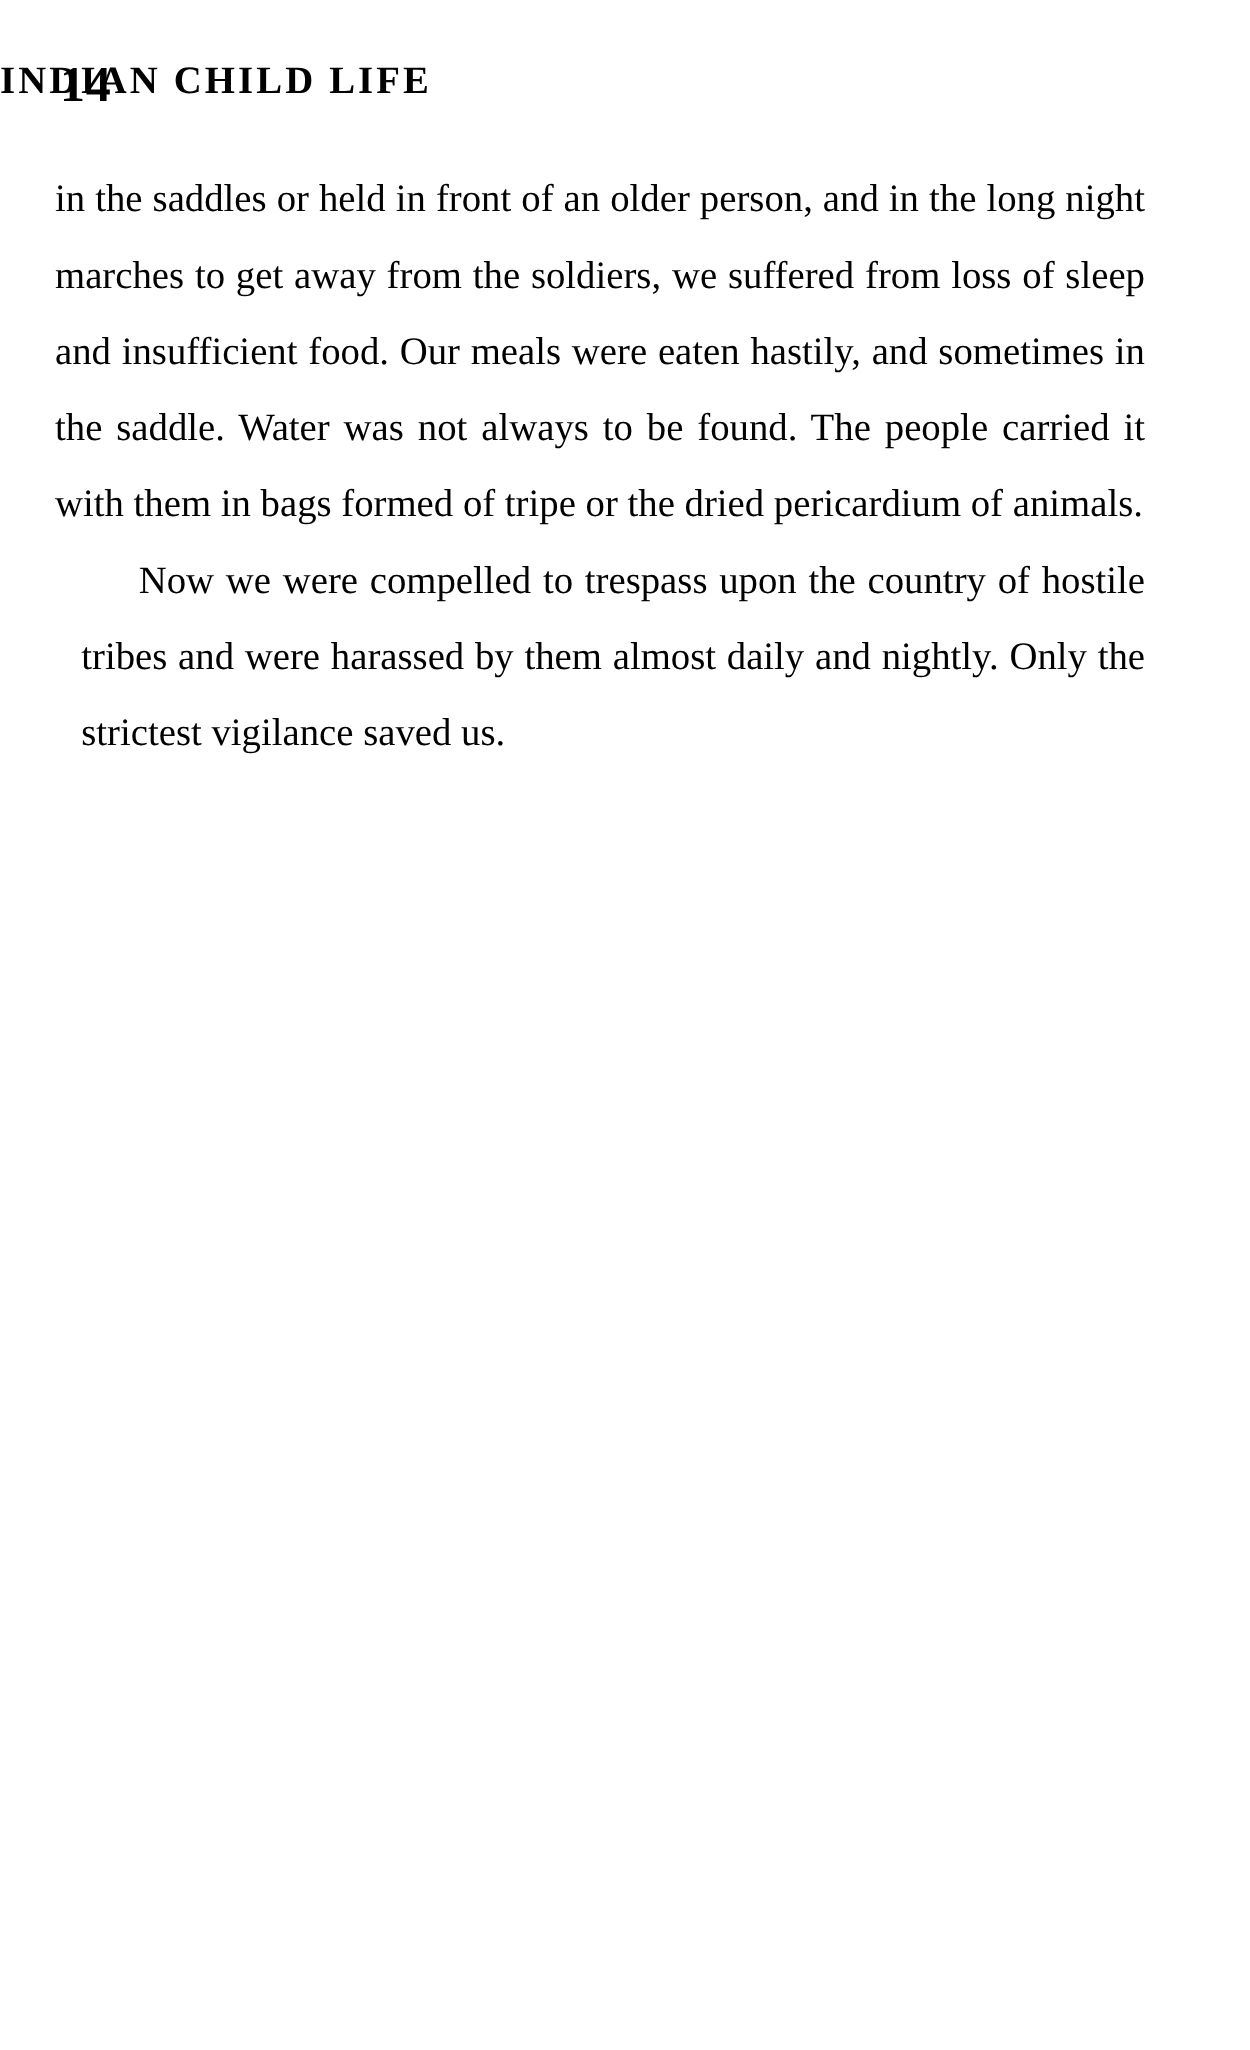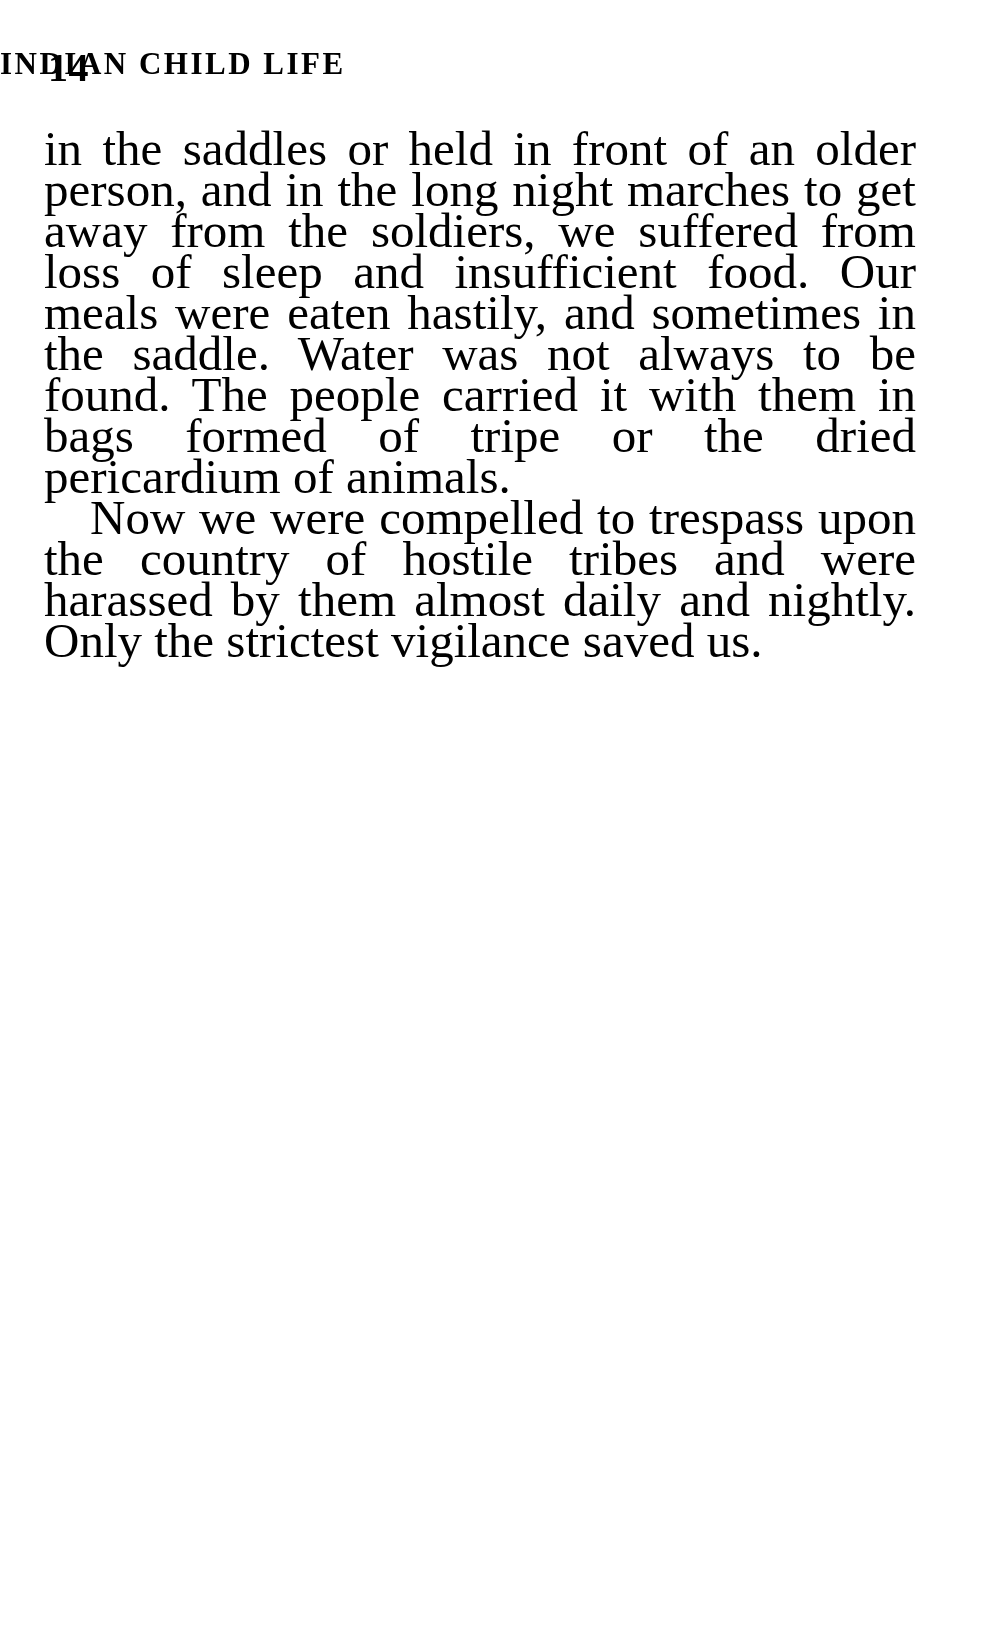--- a/index.html
+++ b/index.html
@@ -42,32 +42,33 @@
     letter-spacing: 2.5px;
   }
   .body-text {
     position: absolute;
     left: 44px;
     top: 128px;
     width: 872px;
   }
   .para {
     margin: 0;
-    font-size: 49px;
-    line-height: 41px;
+    font-size: 31px;
+    line-height: 61px;
     text-align: justify;
     text-justify: inter-word;
     -webkit-hyphens: manual;
     hyphens: manual;
   }
   .para + .para {
     margin-top: 0;
   }
   .indent {
     text-indent: 46px;
+    margin-left: 21px;
   }
 </style>
 </head>
 <body>
 
 <div class="page">
 
   <div class="header">
     <div class="folio">14</div>
     <div class="running-title">INDIAN CHILD LIFE</div>

